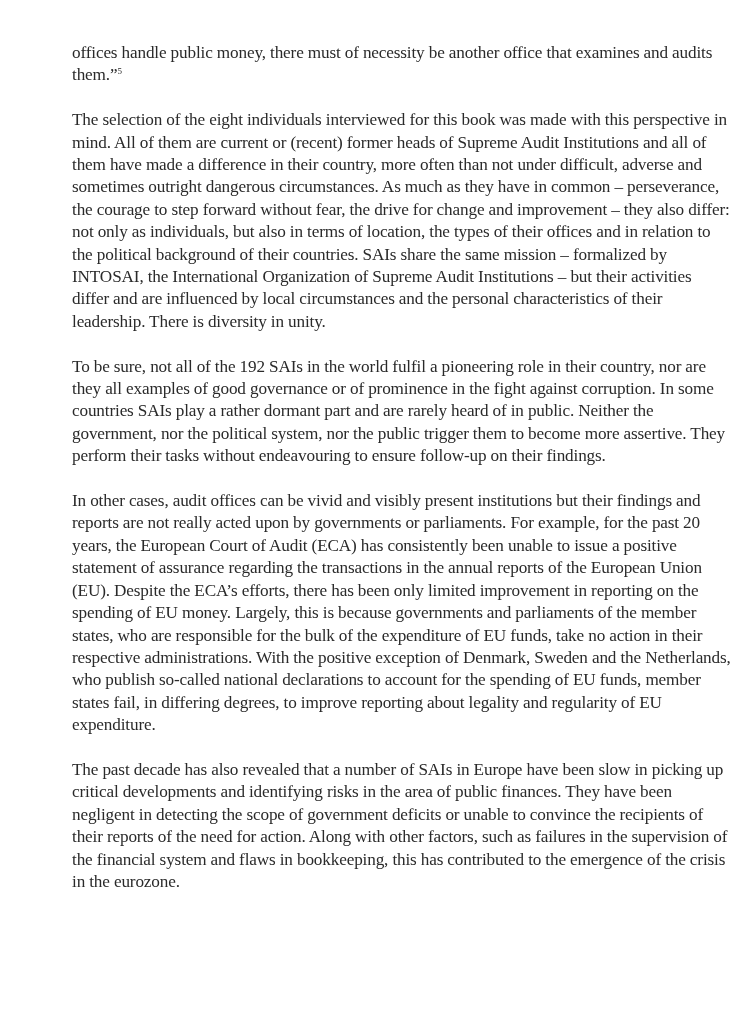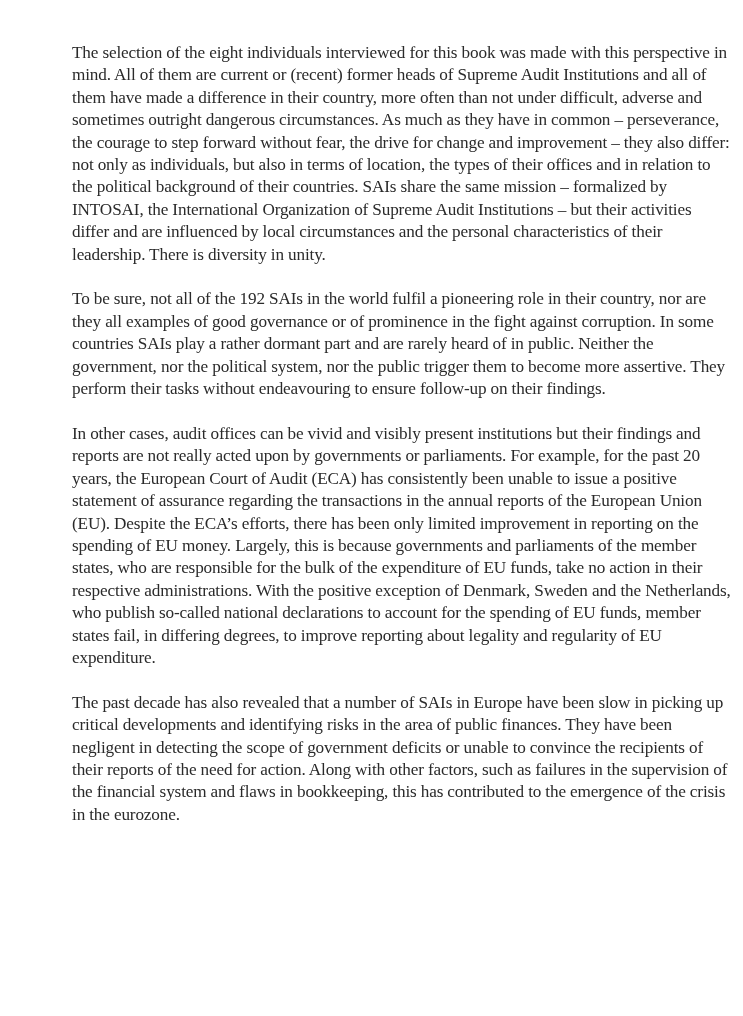--- a/index.html
+++ b/index.html
@@ -30,17 +30,18 @@
     sup {
       font-size: 9px;
       vertical-align: 6px;
       line-height: 0;
     }
   </style>
 </head>
 <body>
 
 <div class="page">
+  <p class="para"><span>offices handle public money, there must of necessity be another office that examines and audits them.”</span><sup>5</sup></p>
   <p class="para">The selection of the eight individuals interviewed for this book was made with this perspective in mind. All of them are current or (recent) former heads of Supreme Audit Institutions and all of them have made a difference in their country, more often than not under difficult, adverse and sometimes outright dangerous circumstances. As much as they have in common – perseverance, the courage to step forward without fear, the drive for change and improvement – they also differ: not only as individuals, but also in terms of location, the types of their offices and in relation to the political background of their countries. SAIs share the same mission – formalized by INTOSAI, the International Organization of Supreme Audit Institutions – but their activities differ and are influenced by local circumstances and the personal characteristics of their leadership. There is diversity in unity.</p>
   <p class="para">To be sure, not all of the 192 SAIs in the world fulfil a pioneering role in their country, nor are they all examples of good governance or of prominence in the fight against corruption. In some countries SAIs play a rather dormant part and are rarely heard of in public. Neither the government, nor the political system, nor the public trigger them to become more assertive. They perform their tasks without endeavouring to ensure follow-up on their findings.</p>
   <p class="para">In other cases, audit offices can be vivid and visibly present institutions but their findings and reports are not really acted upon by governments or parliaments. For example, for the past 20 years, the European Court of Audit (ECA) has consistently been unable to issue a positive statement of assurance regarding the transactions in the annual reports of the European Union (EU). Despite the ECA’s efforts, there has been only limited improvement in reporting on the spending of EU money. Largely, this is because governments and parliaments of the member states, who are responsible for the bulk of the expenditure of EU funds, take no action in their respective administrations. With the positive exception of Denmark, Sweden and the Netherlands, who publish so-called national declarations to account for the spending of EU funds, member states fail, in differing degrees, to improve reporting about legality and regularity of EU expenditure.</p>
   <p class="para">The past decade has also revealed that a number of SAIs in Europe have been slow in picking up critical developments and identifying risks in the area of public finances. They have been negligent in detecting the scope of government deficits or unable to convince the recipients of their reports of the need for action. Along with other factors, such as failures in the supervision of the financial system and flaws in bookkeeping, this has contributed to the emergence of the crisis in the eurozone.</p>
 </div>
 
 </body></html>

